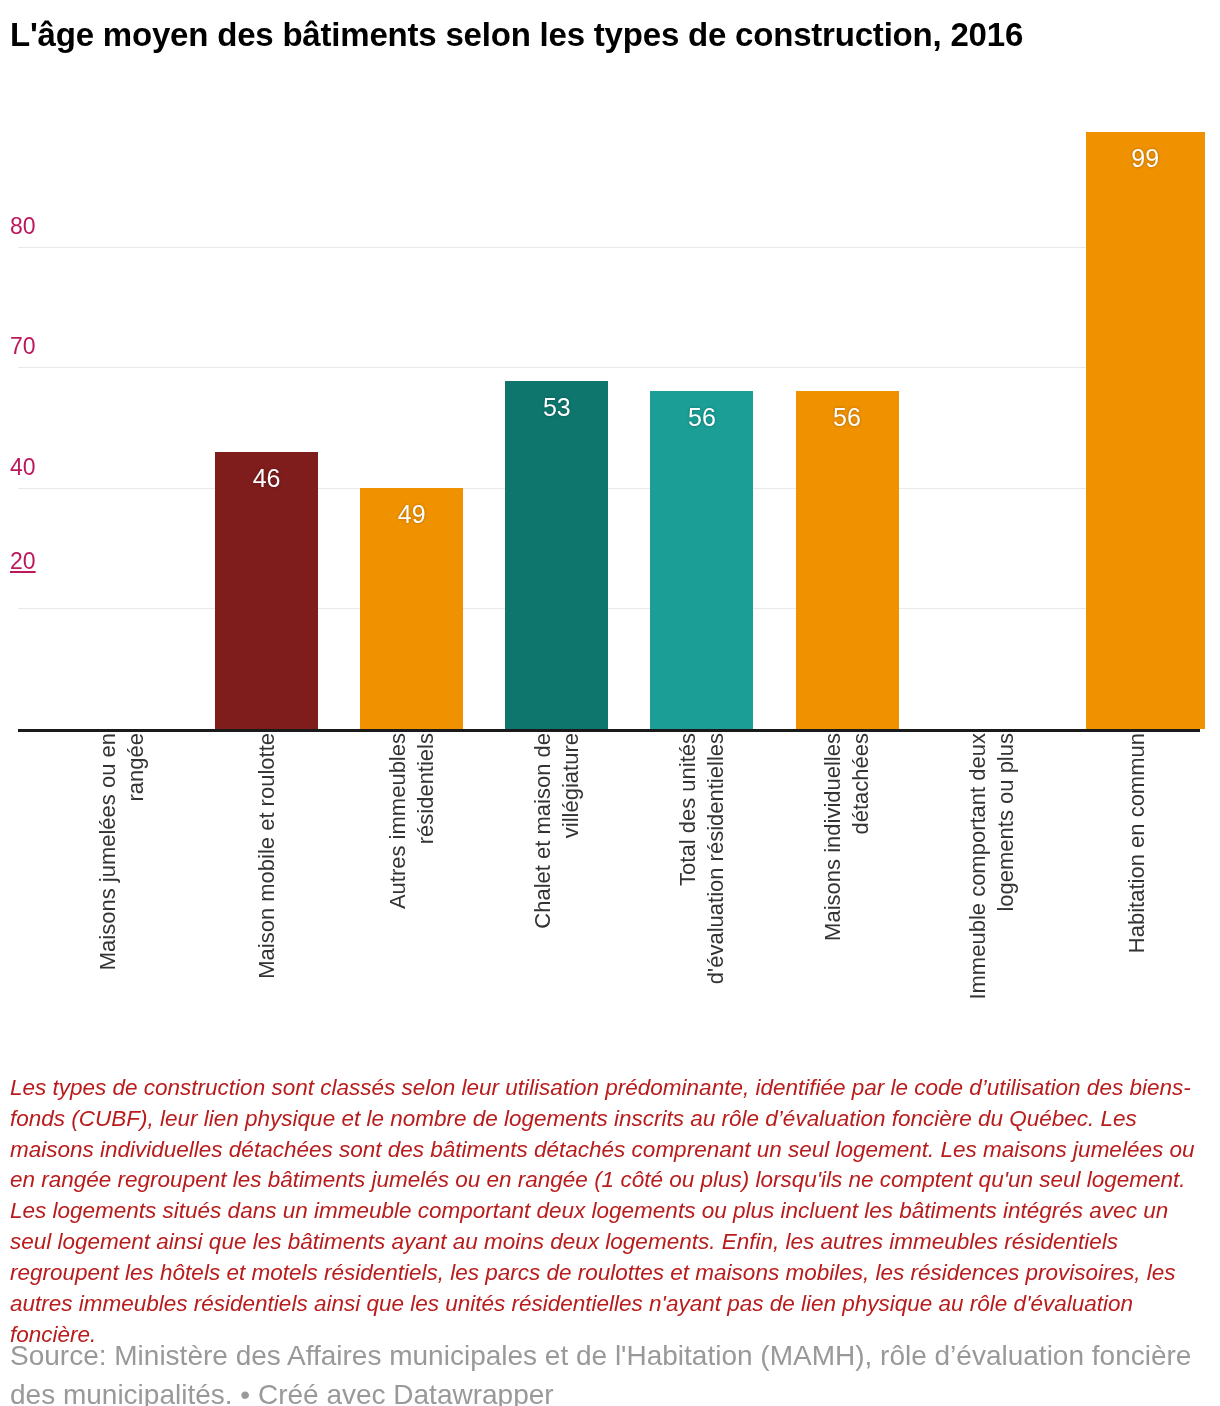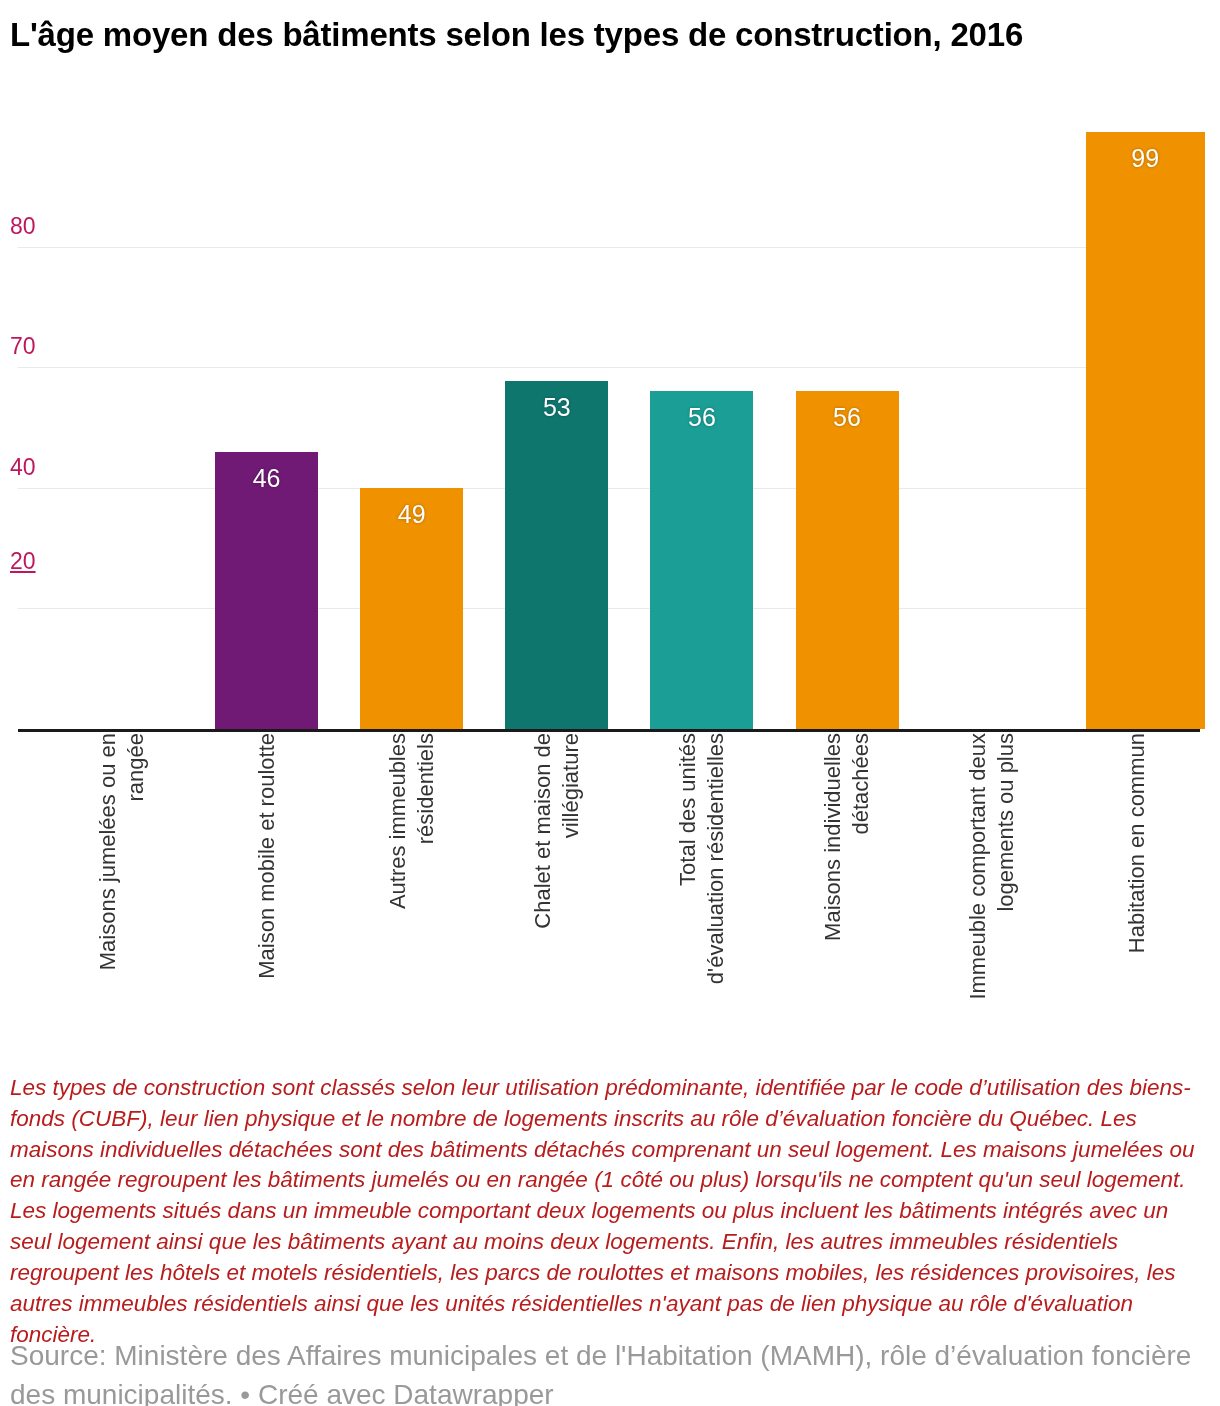--- a/index.html
+++ b/index.html
@@ -150,21 +150,21 @@
       <div class="ytick-label" style="top: 464px; text-decoration: underline;">20</div>
       <div class="gridline" style="top: 369.8px;"></div>
       <div class="ytick-label" style="top: 369.8px;">40</div>
       <div class="gridline" style="top: 249.2px;"></div>
       <div class="ytick-label" style="top: 249.2px;">70</div>
       <div class="gridline" style="top: 128.6px;"></div>
       <div class="ytick-label" style="top: 128.6px;">80</div>
     </div>
 
   <div class="bars">
-      <div class="bar" style="left: 215.1px; width: 103px; height: 277.38px; background: #701a75;">
+      <div class="bar" style="left: 215.1px; width: 103px; height: 277.38px; background: #7f1d1d;">
         <span class="bar-value">46</span>
       </div>
       <div class="bar" style="left: 360.2px; width: 103px; height: 241px; background: rgb(240, 145, 0);">
         <span class="bar-value">49</span>
       </div>
       <div class="bar" style="left: 505.3px; width: 103px; height: 348px; background: #0f766e;">
         <span class="bar-value">53</span>
       </div>
       <div class="bar" style="left: 650.4px; width: 103px; height: 337.68px; background: rgb(26, 158, 150);">
         <span class="bar-value">56</span>

